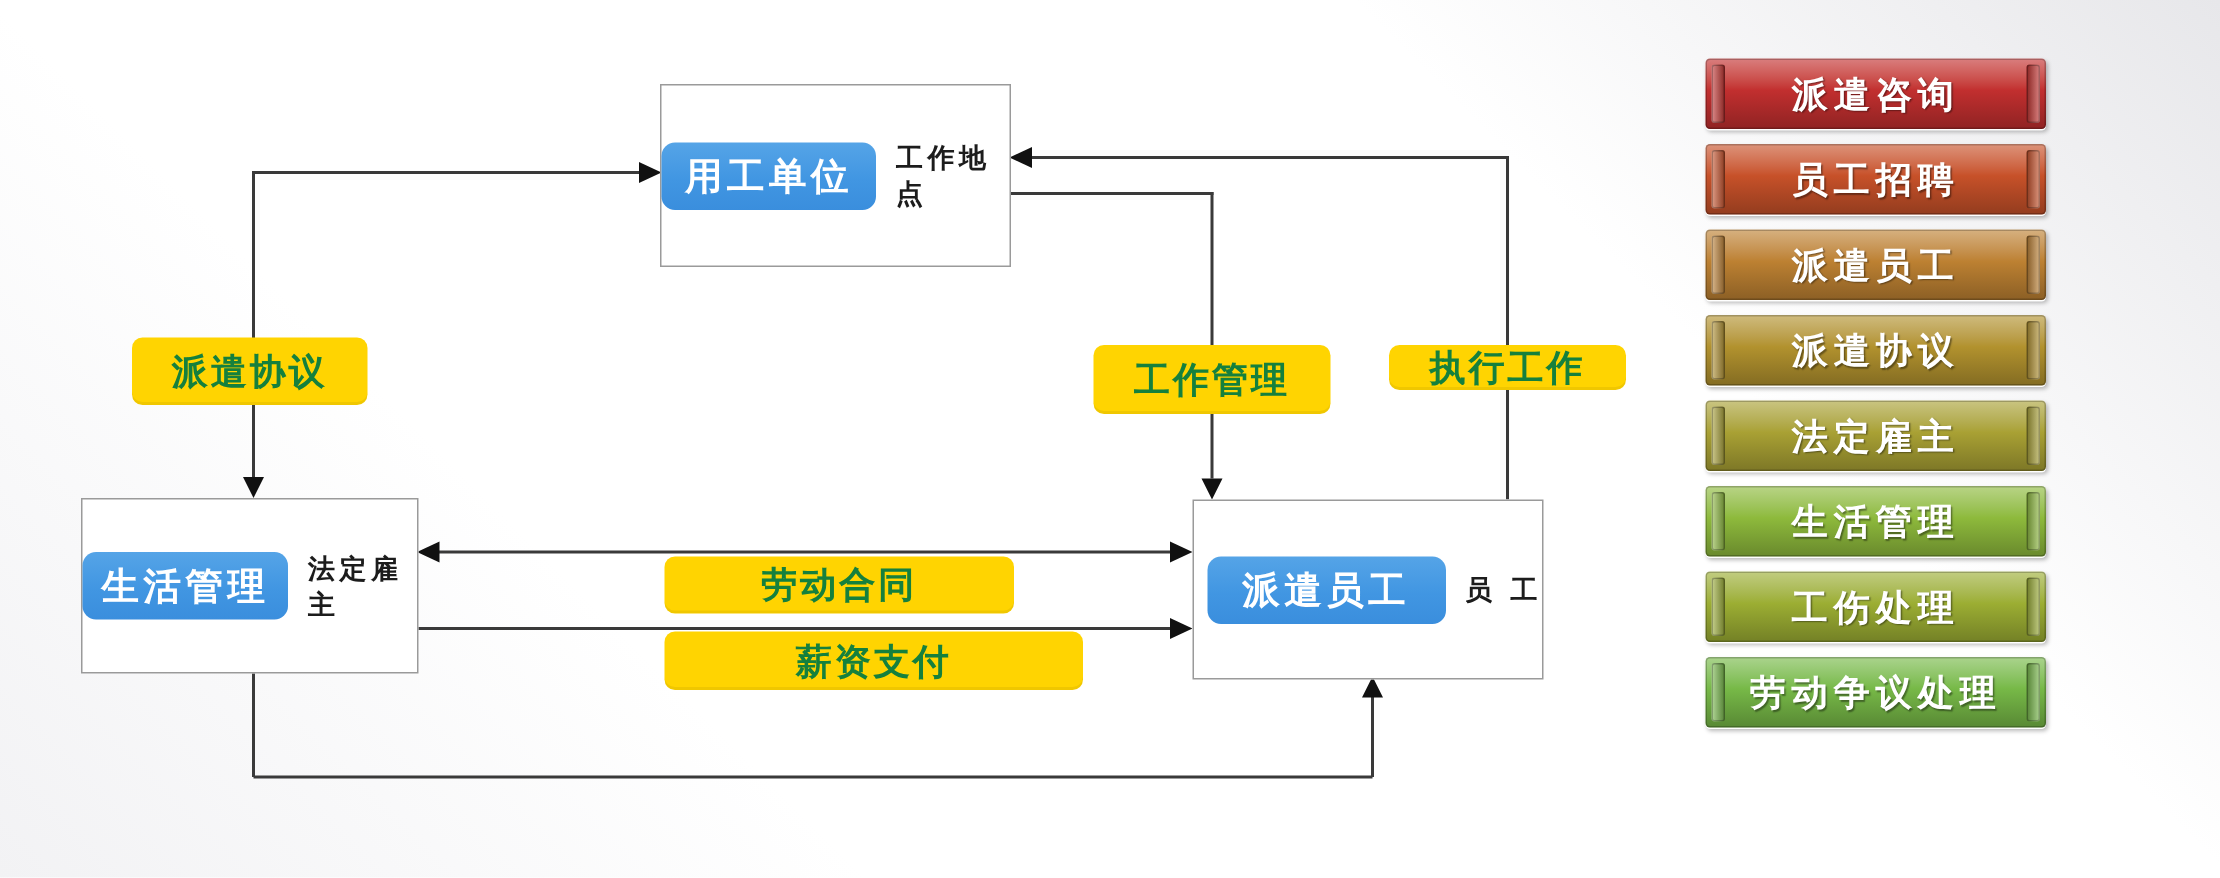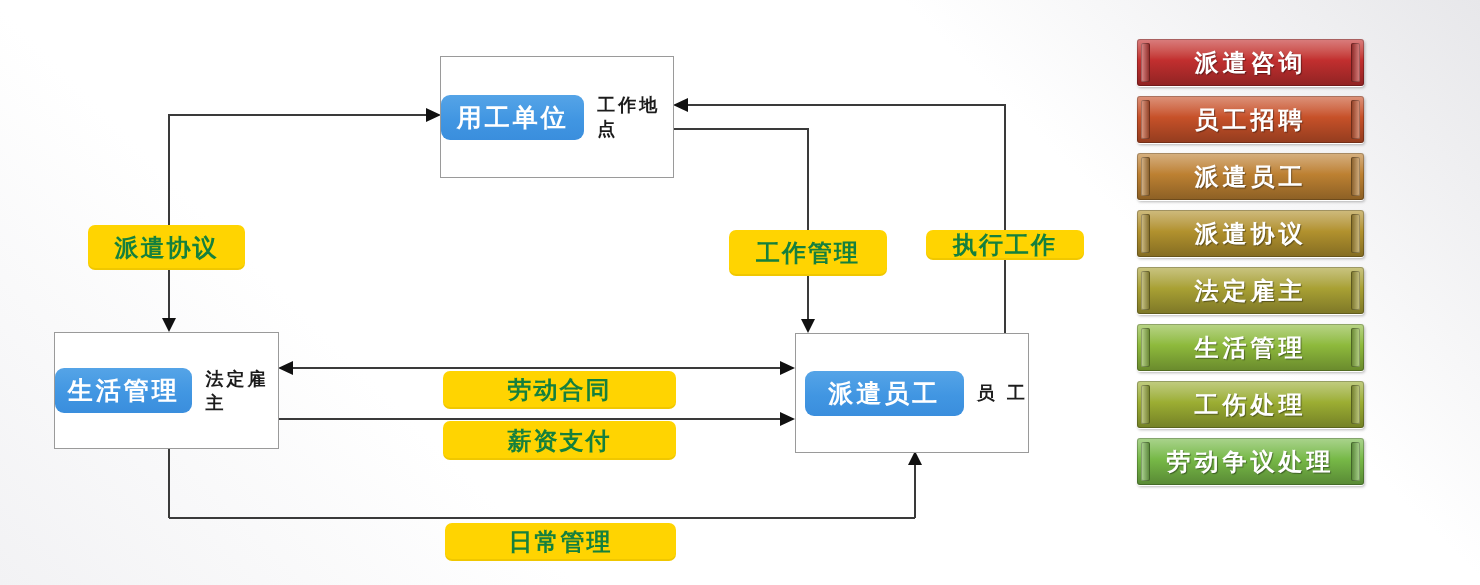--- a/index.html
+++ b/index.html
@@ -116,22 +116,21 @@
 
   <div class="node" style="left:795px;top:333px;width:232px;height:118px;">
     <div class="node-btn">派遣员工</div>
     <div class="node-sub">员 工</div>
   </div>
 
   <div class="tag" style="left:88px;top:201px;width:157px;height:45px;">派遣协议</div>
   <div class="tag" style="left:729px;top:206px;width:158px;height:46px;">工作管理</div>
   <div class="tag" style="left:926px;top:206px;width:158px;height:30px;">执行工作</div>
   <div class="tag" style="left:443px;top:347px;width:233px;height:38px;">劳动合同</div>
-  <div class="tag" style="left:443px;top:397px;width:233px;height:39px;">薪资支付</div>
-  <div class="tag" style="left:445px;top:499px;width:231px;height:38px;">日常管理</div>
+  <div class="tag" style="left:443px;top:397px;width:279px;height:39px;">薪资支付</div>
 
   <div class="sidebar">
     <div class="bar" style="--c: #c22f2f;">
       <span class="bar-label">派遣咨询</span>
     </div>
     <div class="bar" style="--c: #c75129;">
       <span class="bar-label">员工招聘</span>
     </div>
     <div class="bar" style="--c: #bd8132;">
       <span class="bar-label">派遣员工</span>

